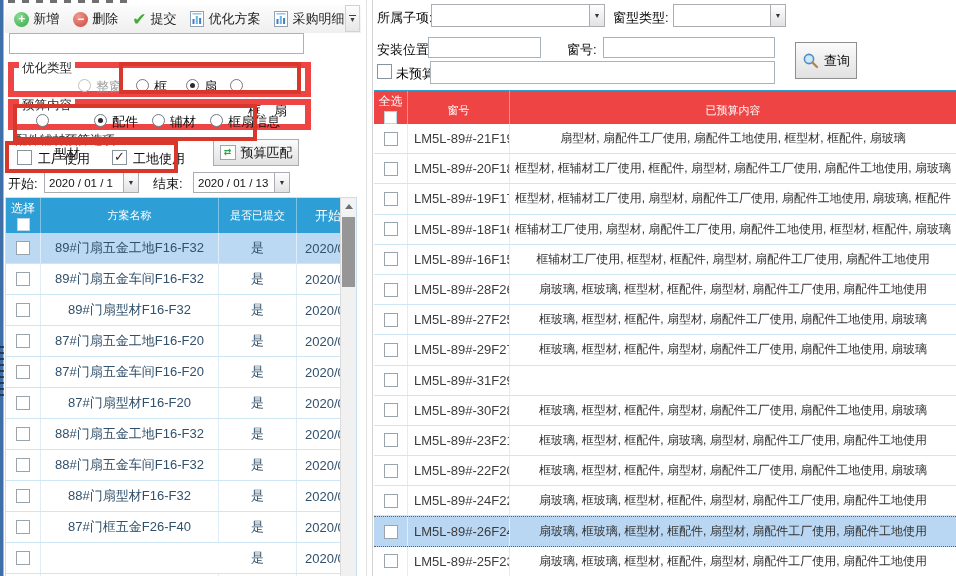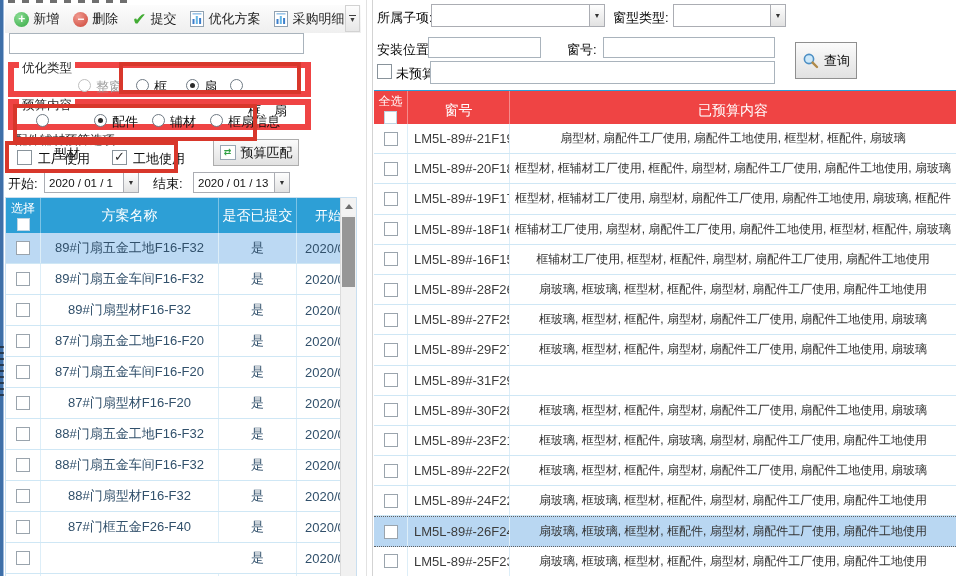--- a/index.html
+++ b/index.html
@@ -87,21 +87,21 @@
   .combo .cval { flex:1; }
   .flabel { font-size:13px; color:#050505; white-space:nowrap; }
 
   .query-btn { left:795px; top:42px; width:62px; height:37px; }
 
   
   .ltable { left:5px; top:197px; width:352px; height:379px; background:#f0abfc;
     border:1px solid #C9DFF0; border-bottom:none; }
   .thead { position:absolute; left:0; top:0; right:0; height:35px; background:#2D9FD6;
     display:flex; color:#fff; }
-  .hc { display:flex; align-items:center; justify-content:center; font-size:14px;
+  .hc { display:flex; align-items:center; justify-content:center; font-size:11px;
     border-right:1px solid rgba(255,255,255,.38); overflow:hidden; }
   .hc.col-label-cb { flex-direction:column; justify-content:flex-start; padding-top:2px;
     font-size:12px; gap:1px; }
   .hcb { width:13px; height:13px; background:#fff; border:1px solid #BFD4E2; }
   .lrows { position:absolute; left:0; top:35px; right:0; bottom:0; overflow:hidden; }
   .lrow { display:flex; height:31px; border-bottom:1px solid #CFE7F5; background:#fff; }
   .lrow.sel { background:#BCD9F3; }
   .lc { display:flex; align-items:center; justify-content:center; font-size:13px;
     color:#31506B; border-right:1px solid #DDEEF8; overflow:hidden; white-space:nowrap; }
   .lc .cb, .rc .cb { width:14px; height:14px; border:1px solid #9AA4AD; background:#fff; }

